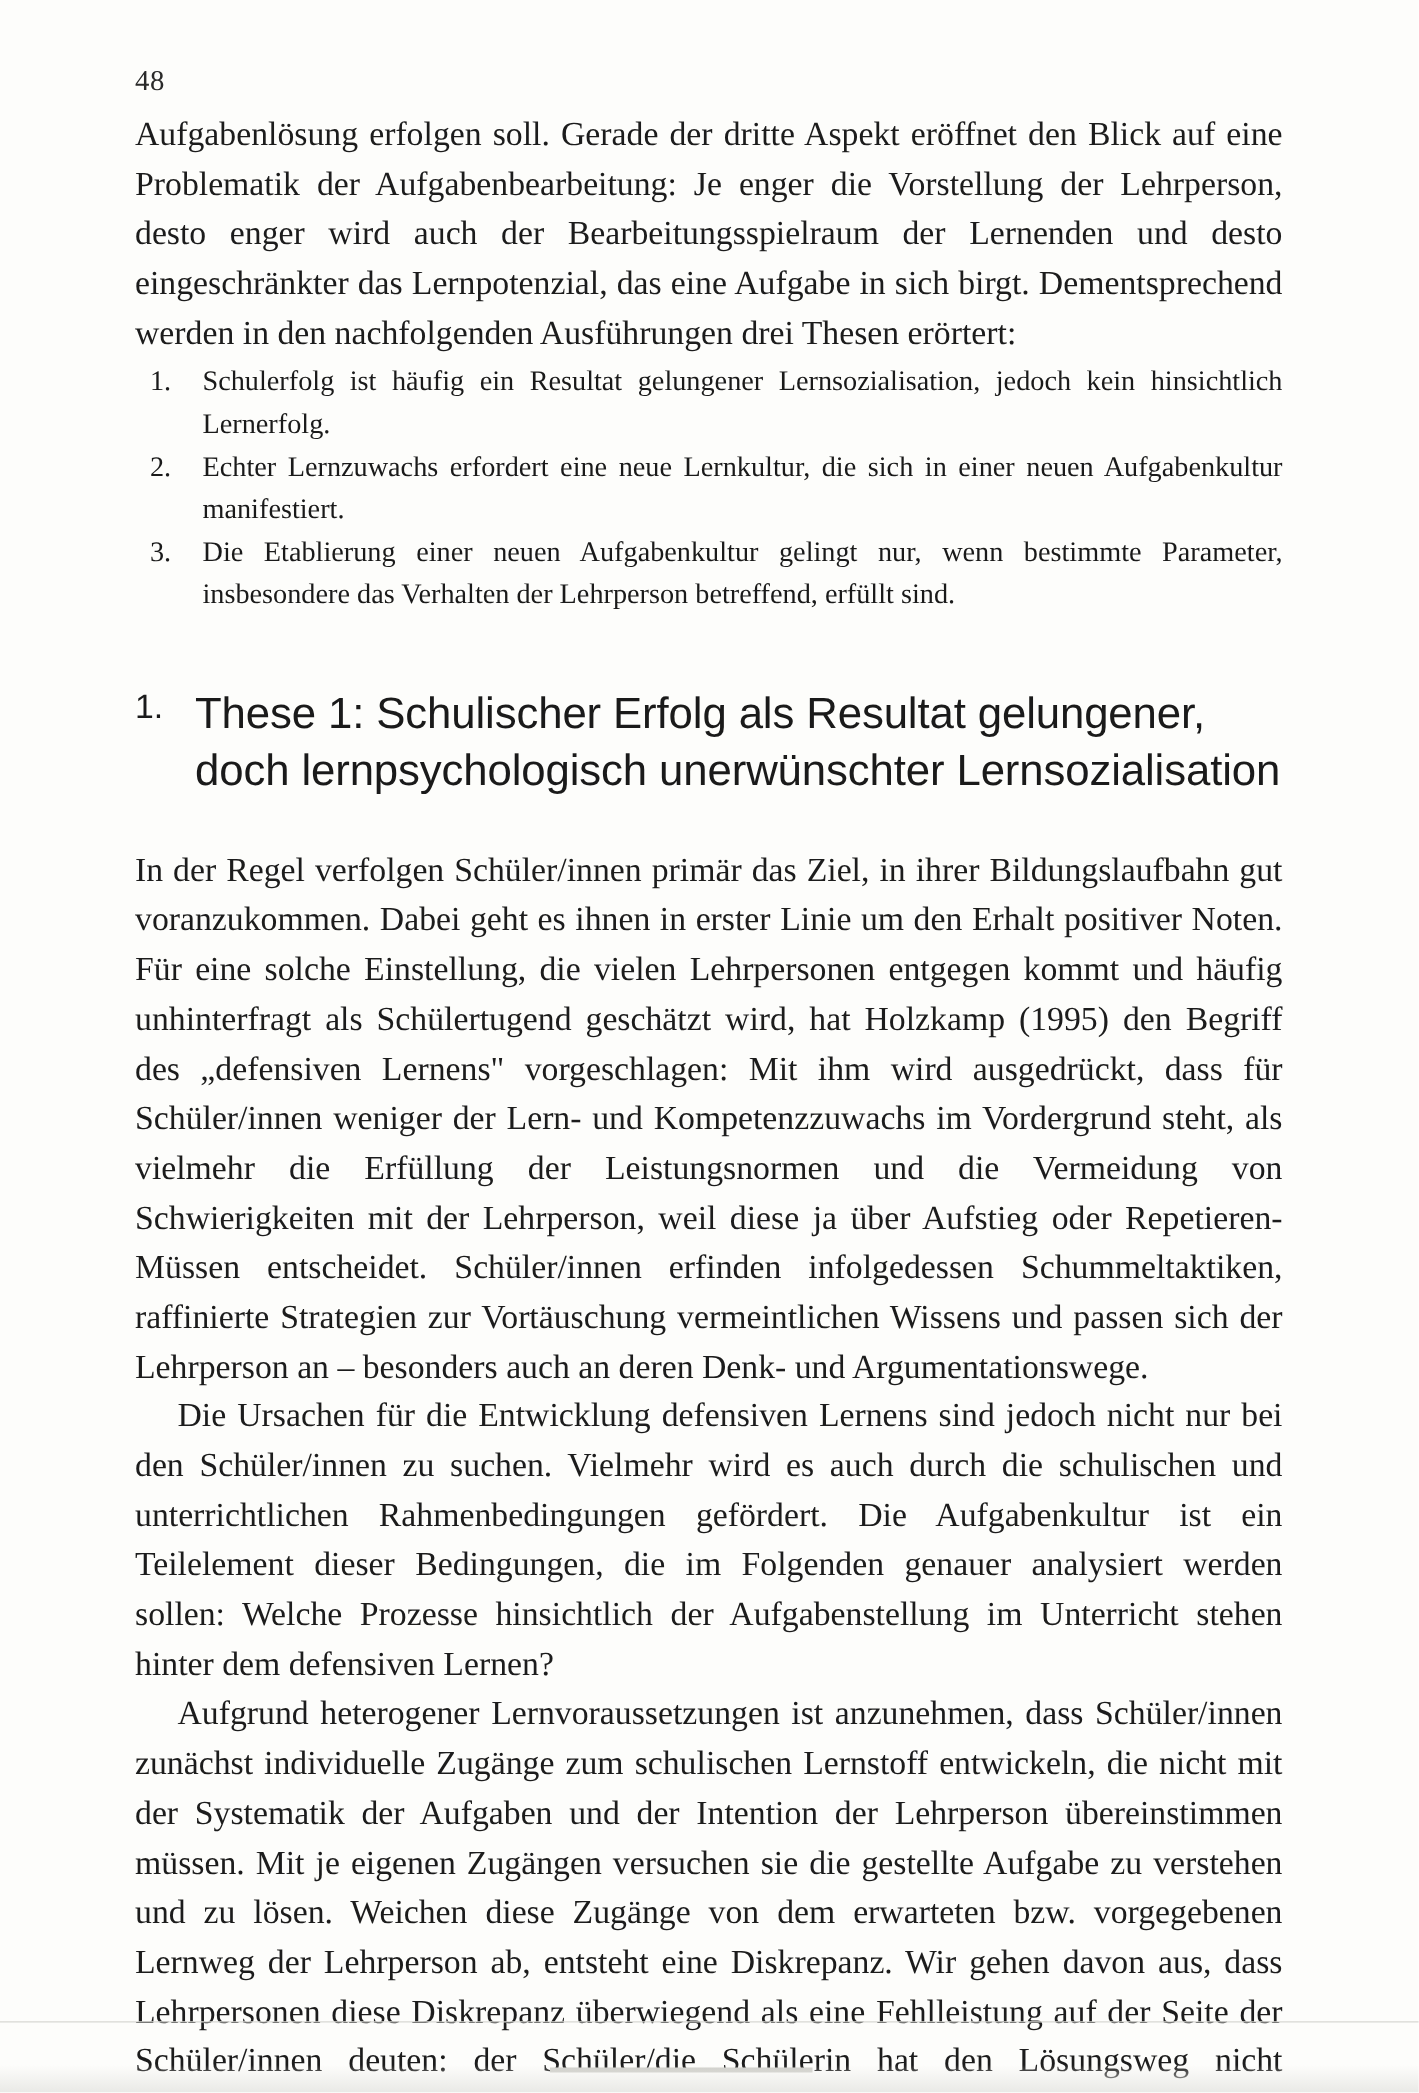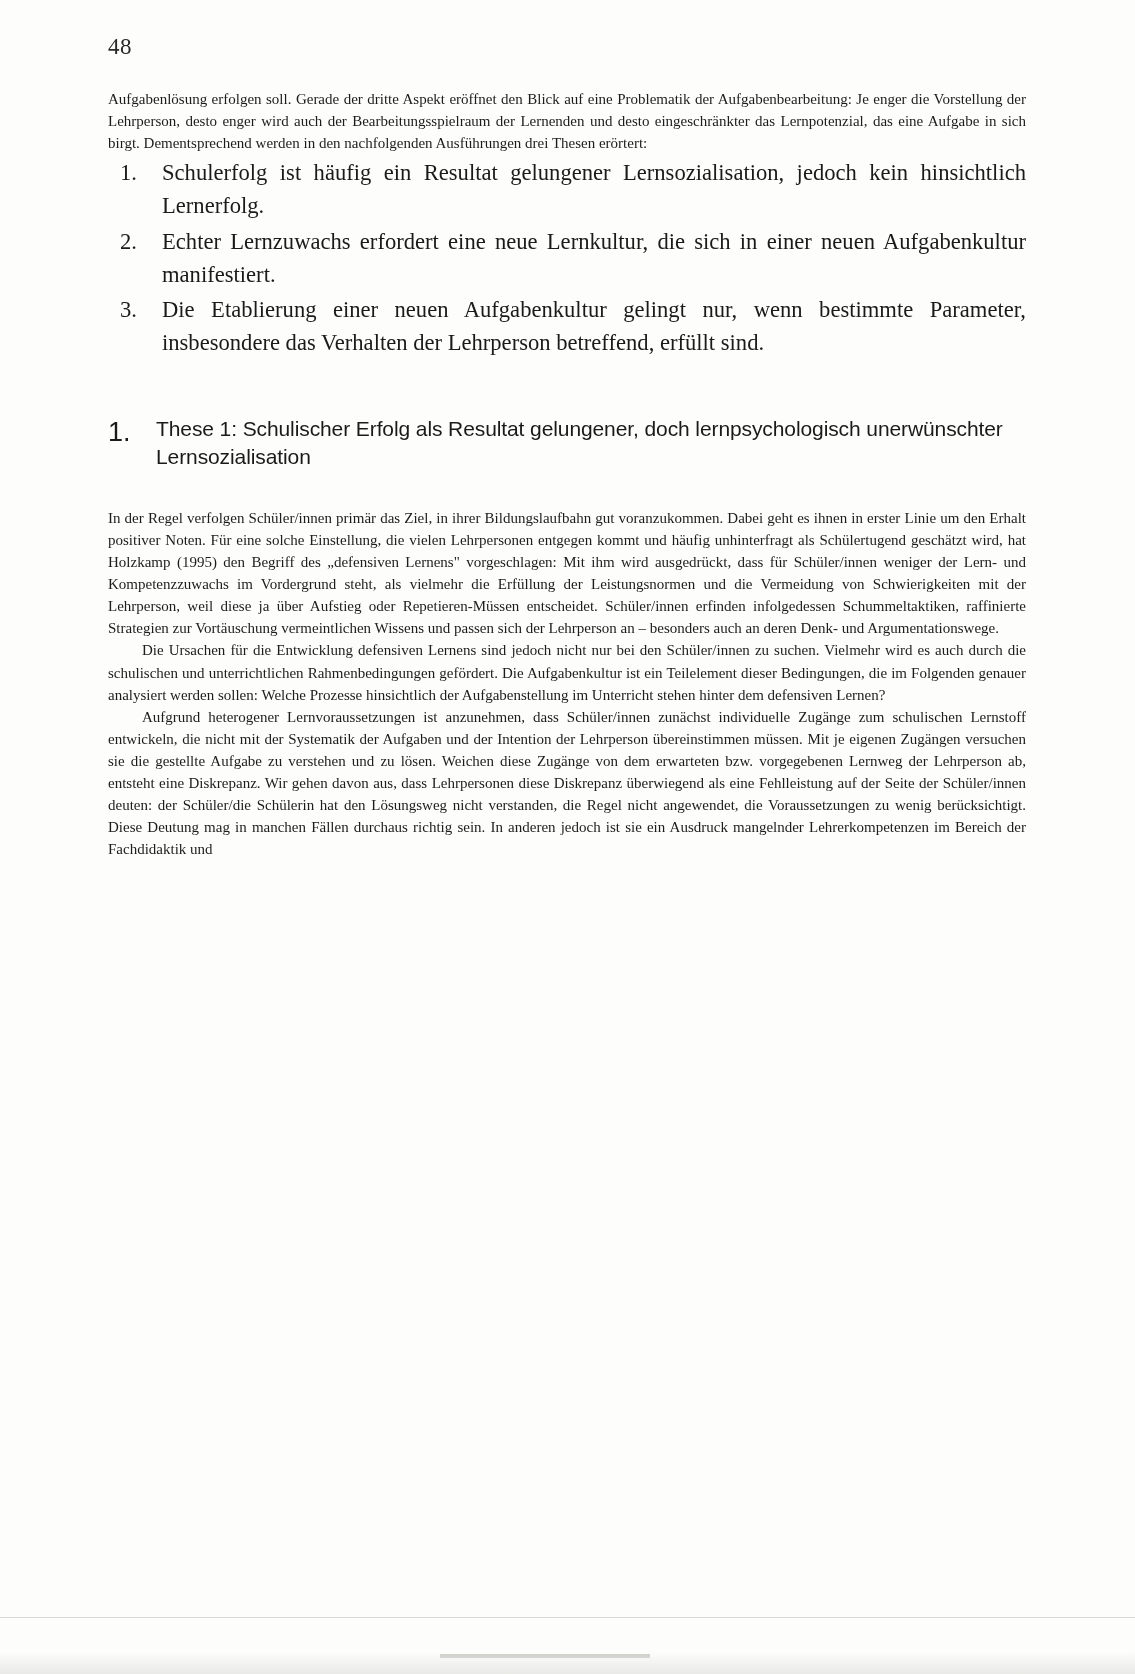--- a/index.html
+++ b/index.html
@@ -19,21 +19,21 @@
     position: relative;
     width: 1135px;
     height: 1674px;
     background: #fdfdfb;
     box-sizing: border-box;
     padding: 34px 95px 0 108px;
   }
   
   .running-head {
     display: flex;
-    align-items: flex-start;
+    align-items: flex-end;
     height: 44px;
     margin-bottom: 10px;
   }
   .folio {
     font-size: 23px;
     letter-spacing: 0.5px;
     width: 120px;
     color: #2a2a2a;
   }
   .head-title {
@@ -44,21 +44,21 @@
     flex: 1;
     text-align: left;
     padding-left: 122px;
   }
   
   .body-col {
     width: 918px;
   }
   p {
     margin: 0;
-    font-size: 15px;
+    font-size: 27px;
     line-height: 1.47;
     text-align: justify;
     text-justify: inter-word;
     color: #1c1c1c;
     hyphens: manual;
   }
   p.indent {
     text-indent: 34px;
   }
   p.flush {
@@ -94,21 +94,21 @@
     margin-bottom: 36px;
     font-family: "Liberation Sans", sans-serif;
   }
   .section-heading .sec-num {
     font-size: 27px;
     width: 48px;
     flex: 0 0 48px;
     line-height: 1.33;
   }
   .section-heading .sec-text {
-    font-size: 21px;
+    font-size: 35px;
     line-height: 1.33;
     flex: 1;
     letter-spacing: -0.1px;
   }
   .para-block p + p {
     margin-top: 0;
     font-family: Liberation Serif, serif;
   }
   
   .scan-line {

